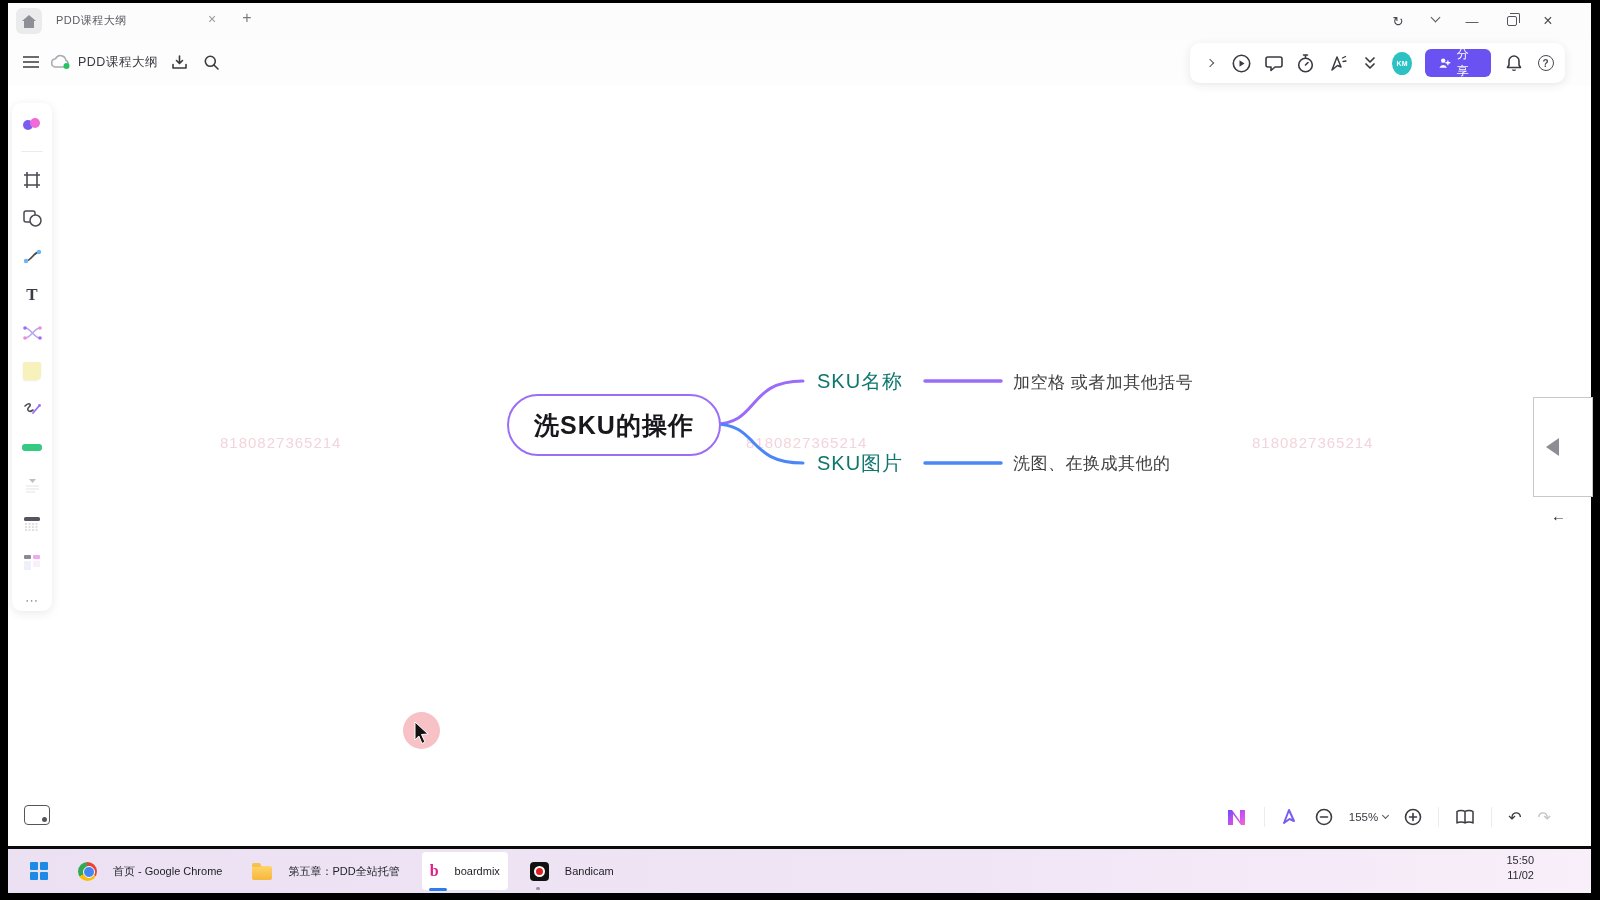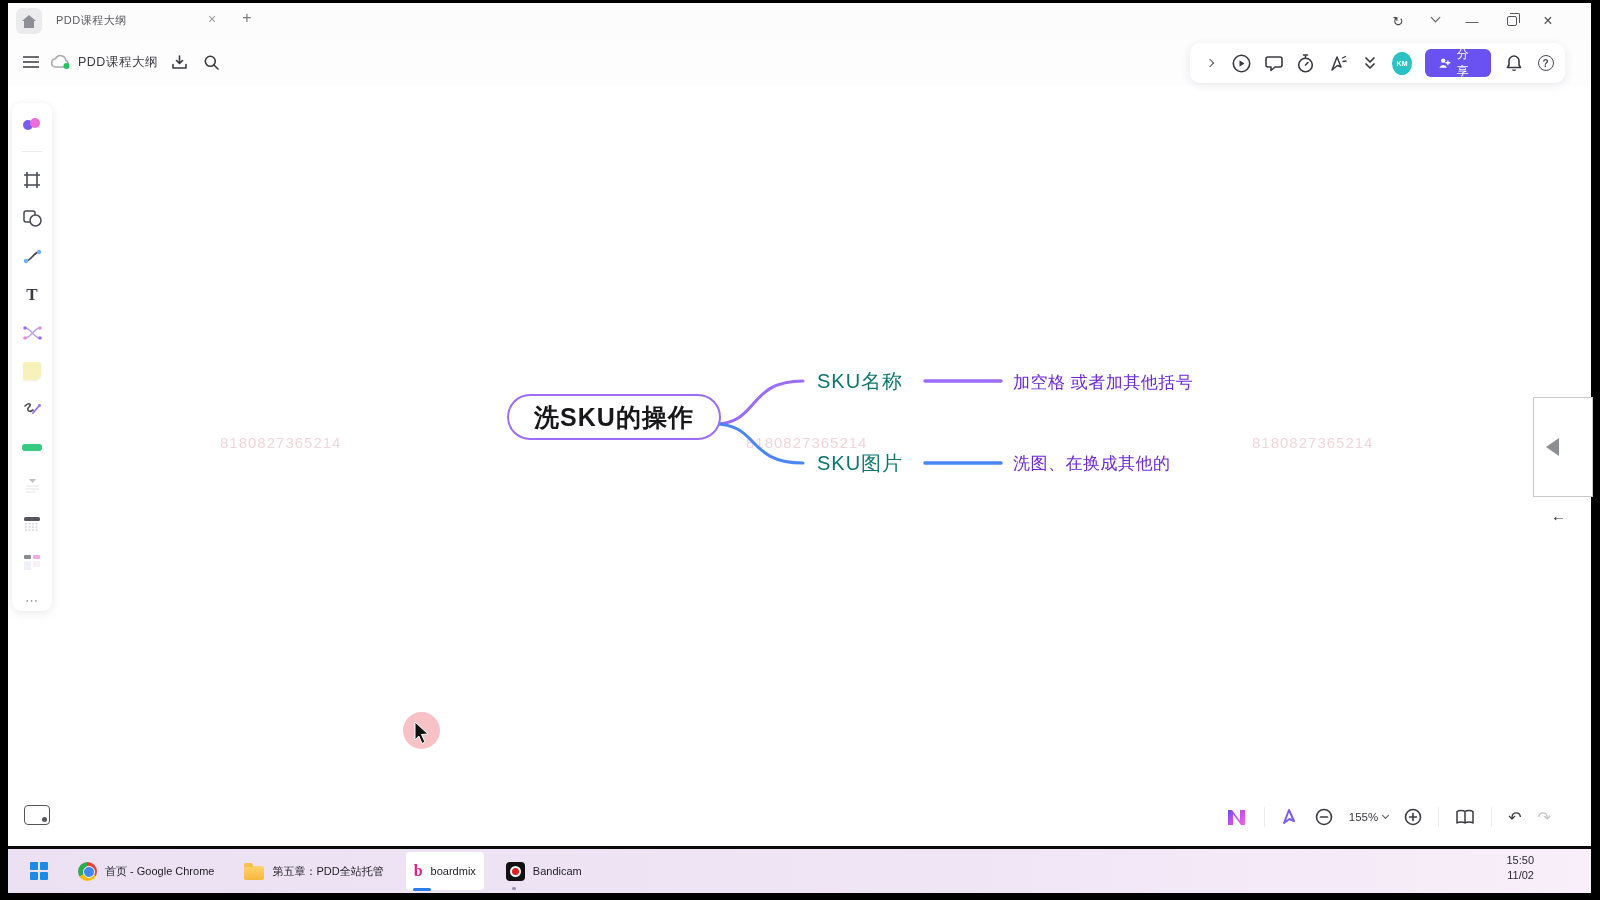--- a/index.html
+++ b/index.html
@@ -25,43 +25,43 @@
   .share-btn { height:28px; padding:0 14px; background:#6a52f2; border-radius:6px; color:#fff; font-size:12px; display:flex; align-items:center; gap:6px; }
   .q-circle { width:16px; height:16px; border:1.5px solid #4a4a50; border-radius:50%; font-size:10px; color:#4a4a50; display:flex; align-items:center; justify-content:center; font-weight:bold; }
   
   .side-panel { position:absolute; left:4px; top:100px; width:40px; height:508px; background:#fff; border-radius:9px; box-shadow:0 2px 10px rgba(40,40,60,.10); display:flex; flex-direction:column; align-items:center; padding-top:10px; gap:17px; }
   .side-div { width:22px; height:1px; background:#ececf0; }
   .t-glyph { font-family:"Liberation Serif","DejaVu Serif",serif; font-size:17px; font-weight:bold; color:#3c3c46; }
   .green-bar { width:20px; height:7px; border-radius:3px; background:#35c981; }
   .sticky { width:18px; height:18px; background:#f7f2bc; border-radius:2px 2px 5px 2px; box-shadow:0 1px 2px rgba(0,0,0,.08); }
   .more-dots { font-size:13px; color:#9a9aa0; letter-spacing:1px; }
   
-  .root-node { position:absolute; left:499px; top:391px; width:214px; height:46px; background:#fff; border:2.5px solid #9b6ef5; border-radius:31px; display:flex; align-items:center; justify-content:center; font-size:25px; font-weight:bold; color:#17171c; letter-spacing:1px; }
+  .root-node { position:absolute; left:499px; top:391px; width:214px; height:62px; background:#fff; border:2.5px solid #9b6ef5; border-radius:31px; display:flex; align-items:center; justify-content:center; font-size:25px; font-weight:bold; color:#17171c; letter-spacing:1px; }
   .branch-label { position:absolute; font-size:20px; font-weight:500; color:#0f766e; letter-spacing:1px; }
-  .leaf-label { position:absolute; font-size:17px; color:#6d28d9; letter-spacing:.5px; }
+  .leaf-label { position:absolute; font-size:17px; color:#404040; letter-spacing:.5px; }
   .watermark { position:absolute; font-size:15px; color:#f0cdd6; opacity:.85; letter-spacing:1px; }
   #mm-svg { position:absolute; left:0; top:0; pointer-events:none; }
   
   .right-flap { position:absolute; left:1525px; top:394px; width:60px; height:100px; background:#fff; border:1px solid #c7c7cc; display:flex; align-items:center; }
   .flap-tri { width:0; height:0; border-top:9px solid transparent; border-bottom:9px solid transparent; border-right:13px solid #8d8d94; margin-left:12px; }
   .edge-arrow { position:absolute; left:1543px; top:504px; font-size:15px; color:#2a2a30; }
   
   .present-btn { position:absolute; left:16px; top:802px; width:26px; height:20px; border:1.6px solid #55555c; border-radius:4px; }
   .present-btn:after { content:""; position:absolute; right:2px; bottom:2px; width:5px; height:5px; border-radius:50%; background:#55555c; }
   .bottom-bar { position:absolute; right:40px; top:797px; height:34px; display:flex; align-items:center; gap:16px; }
   .zoom-text { font-size:11.5px; color:#3a3a40;text-align:center; }
   .undo { font-size:16px; color:#3a3a40; }
   .redo { font-size:16px; color:#c3c3c8; }
   .vdiv { width:1px; height:20px; background:#ececf0; }
   
   .cursor-dot { position:absolute; left:395px; top:709px; width:37px; height:37px; border-radius:50%; background:#f6b6bb; opacity:.85; }
   
   #win-sep { position:absolute; left:8px; top:846px; width:1583px; height:3px; background:#0a0a0a; }
   #taskbar { position:absolute; left:8px; top:849px; width:1583px; height:44px; background:linear-gradient(90deg,#ebe1f2,#efe5f5 60%,#f9effa); display:flex; align-items:center; padding-left:14px; gap:14px; }
-  .tb-item { display:flex; align-items:center; gap:8px; height:38px; padding:0 8px; border-radius:4px; }
+  .tb-item { display:flex; align-items:center; gap:16px; height:38px; padding:0 8px; border-radius:4px; }
   .tb-item.active { background:#fff; position:relative; }
   .tb-label { font-size:11px; color:#1e1e24; }
   .start-grid { width:18px; height:18px; display:grid; grid-template-columns:8px 8px; grid-template-rows:8px 8px; gap:2px; }
   .start-grid div { background:#1e8ae8; border-radius:1px; }
   .chrome-ico { width:19px; height:19px; border-radius:50%; background:conic-gradient(#ea4335 0 33%,#fbbc05 33% 66%,#34a853 66% 100%); position:relative; }
   .chrome-ico:after { content:""; position:absolute; left:4.5px; top:4.5px; width:10px; height:10px; background:#4285f4; border:1.5px solid #fff; border-radius:50%; }
   .folder-ico { width:20px; height:14px; background:linear-gradient(#ffd36b,#f6b73c); border-radius:2px; position:relative; margin-top:3px; }
   .folder-ico:before { content:""; position:absolute; left:0; top:-3px; width:9px; height:4px; background:#f6c14f; border-radius:2px 2px 0 0; }
   .bm-logo { font-size:16px; font-weight:bold; color:#e0218a; font-family:"Liberation Serif","DejaVu Serif",serif; }
   .bm-underline { position:absolute; left:7px; bottom:-1px; width:18px; height:3px; background:#2b7de9; border-radius:2px; }

